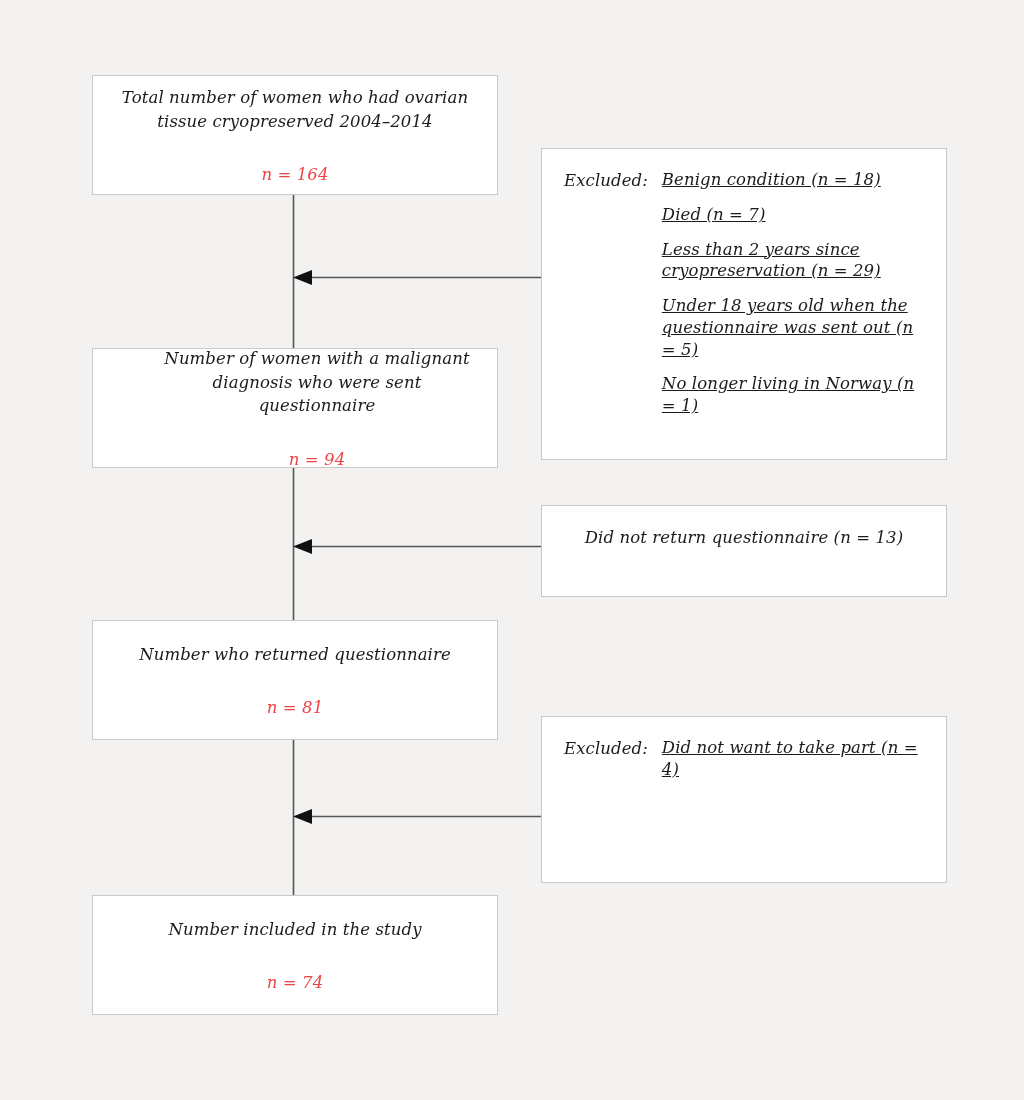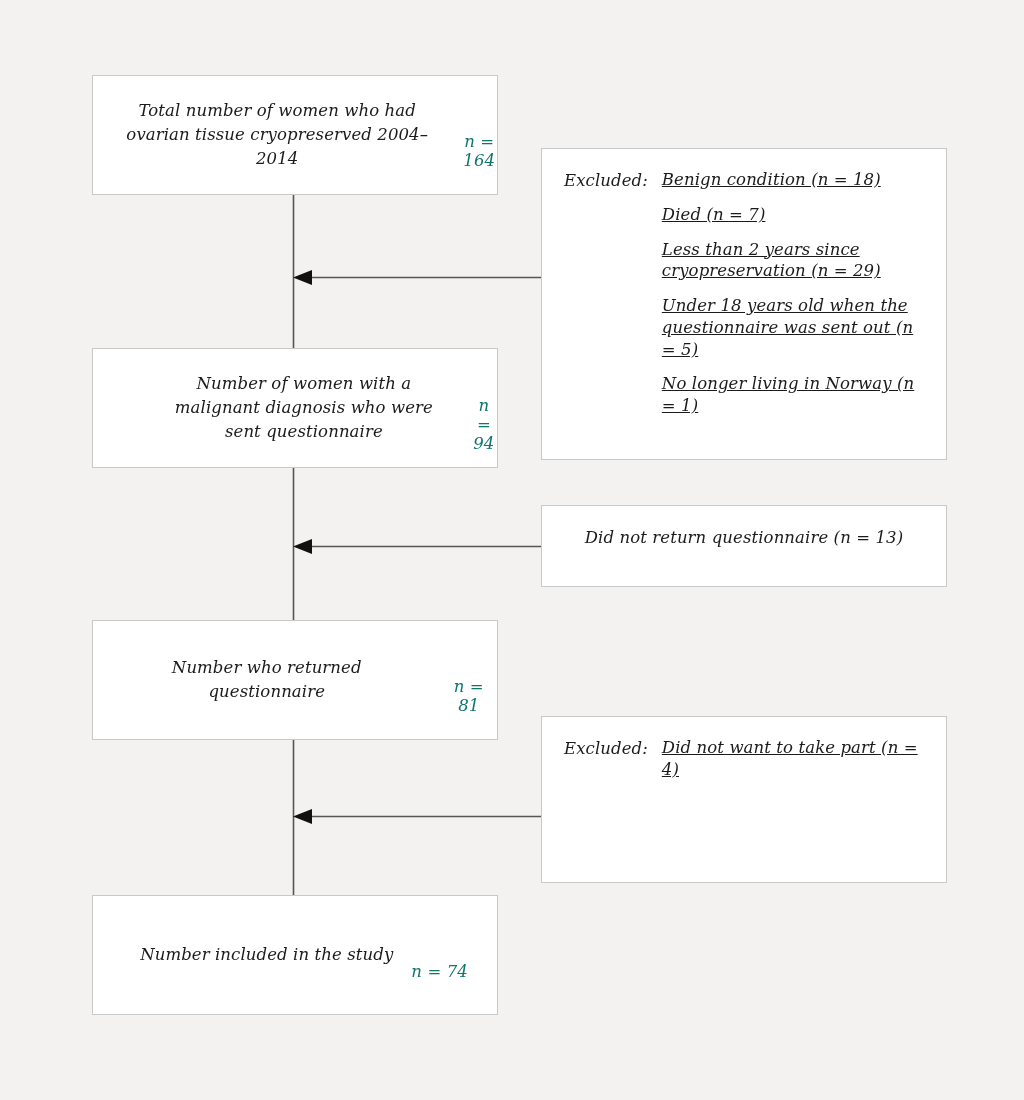--- a/index.html
+++ b/index.html
@@ -36,36 +36,37 @@
     background: #ffffff;
     border: 1px solid #c9c9c9;
     box-sizing: border-box;
   }
 
   .main-node {
     left: 92px;
     width: 406px;
     height: 120px;
     display: flex;
+    flex-direction: column;
     align-items: center;
     justify-content: center;
     text-align: center;
   }
   .main-node .title {
     font-style: italic;
     font-size: 16.5px;
     line-height: 1.45;
     color: #1b1b1b;
     padding: 0 18px;
     letter-spacing: 0.1px;
   }
   .main-node .count {
     font-style: italic;
     font-size: 16.5px;
-    color: #0f766e;
+    color: #ef4444;
     margin-top: 32px;
     letter-spacing: 0.1px;
   }
 
   .side-node {
     left: 541px;
     width: 406px;
     box-sizing: border-box;
     padding: 20px 22px 20px 22px;
     display: flex;
@@ -149,21 +150,21 @@
     <div class="side-heading">Excluded:</div>
     <ul class="side-list">
       <li>Benign condition (n = 18)</li>
       <li>Died (n = 7)</li>
       <li>Less than 2 years since cryopreservation (n = 29)</li>
       <li>Under 18 years old when the questionnaire was sent out (n = 5)</li>
       <li>No longer living in Norway (n = 1)</li>
     </ul>
   </div>
 
-  <div class="node side-node" style="top:505px; height:82px;">
+  <div class="node side-node" style="top:505px; height:92px;">
     <div class="side-single">Did not return questionnaire (n = 13)</div>
   </div>
 
   <div class="node side-node" style="top:716px; height:167px;">
     <div class="side-heading">Excluded:</div>
     <ul class="side-list">
       <li>Did not want to take part (n = 4)</li>
     </ul>
   </div>
 

